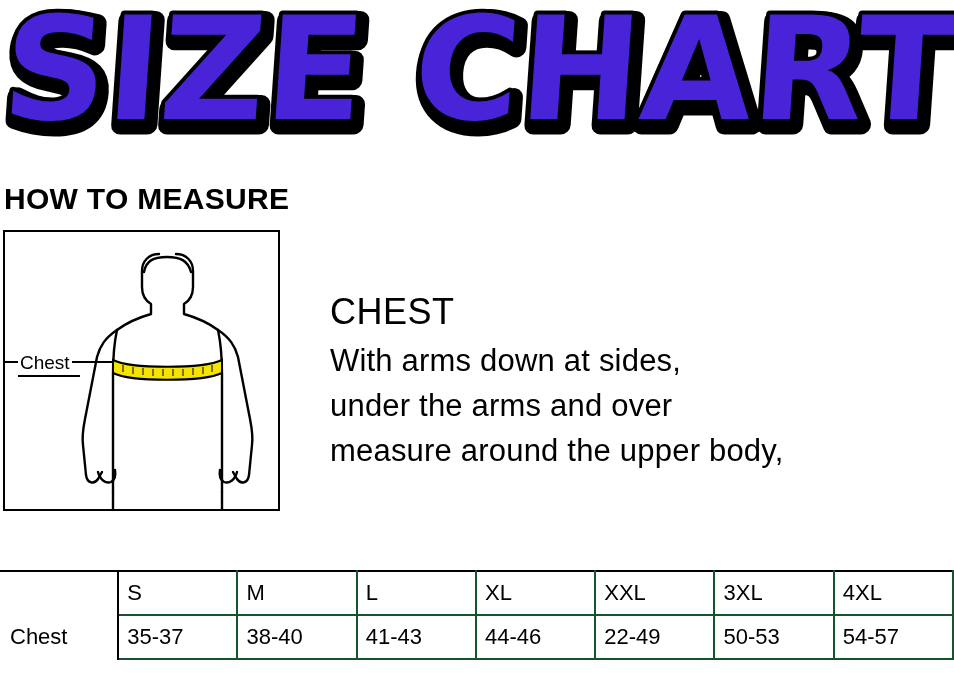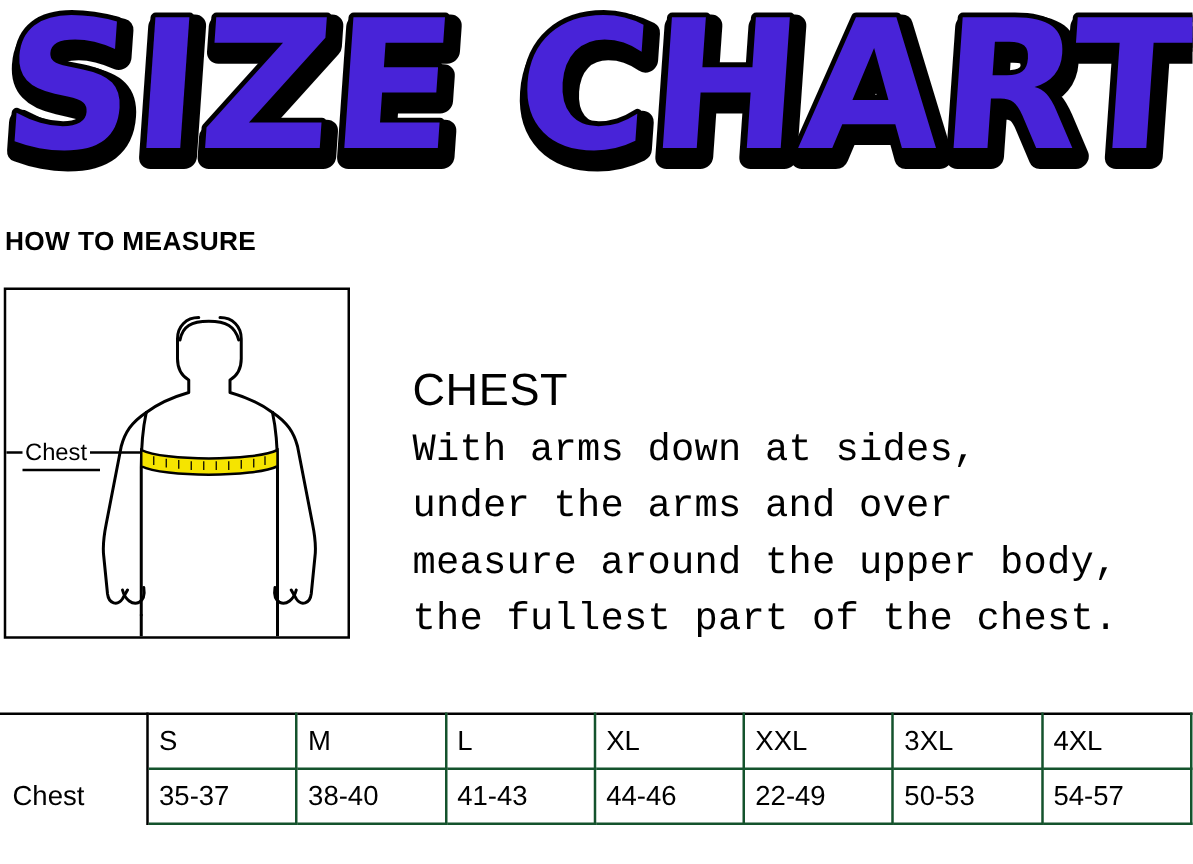--- a/index.html
+++ b/index.html
@@ -26,21 +26,21 @@
   }
   #title-svg {
     display: block;
   }
 
   
   #how-to-measure {
     position: absolute;
     left: 4px;
     top: 182px;
-    font-size: 21px;
+    font-size: 30px;
     font-weight: bold;
     letter-spacing: 0.3px;
     font-family: "Liberation Sans", sans-serif;
   }
 
   
   #figure-box {
     position: absolute;
     left: 3px;
     top: 230px;
@@ -81,21 +81,21 @@
     font-size: 36px;
     line-height: 44px;
     font-family: "Liberation Sans", sans-serif;
     font-weight: normal;
     margin: 0 0 4px 0;
     letter-spacing: 0.5px;
   }
   #desc-body {
     font-size: 31px;
     line-height: 45px;
-    font-family: Liberation Mono, monospace;
+    font-family: Liberation Sans, sans-serif;
     letter-spacing: 0.2px;
   }
   #desc-body div { white-space: nowrap; }
 
   
   #size-table {
     position: absolute;
     left: 0px;
     top: 570px;
     width: 954px;
@@ -195,21 +195,20 @@
 </div>
 <div id="chest-label">Chest</div>
 <div id="chest-label-underline"></div>
 
 <div id="description">
   <div id="desc-title">CHEST</div>
   <div id="desc-body">
     <div>With arms down at sides,</div>
     <div>under the arms and over</div>
     <div>measure around the upper body,</div>
-    <div>the fullest part of the chest.</div>
   </div>
 </div>
 
 <table id="size-table">
   <thead>
     <tr class="header-row">
       <td class="rowhead"></td>
       <td class="col">S</td>
       <td class="col">M</td>
       <td class="col">L</td>

